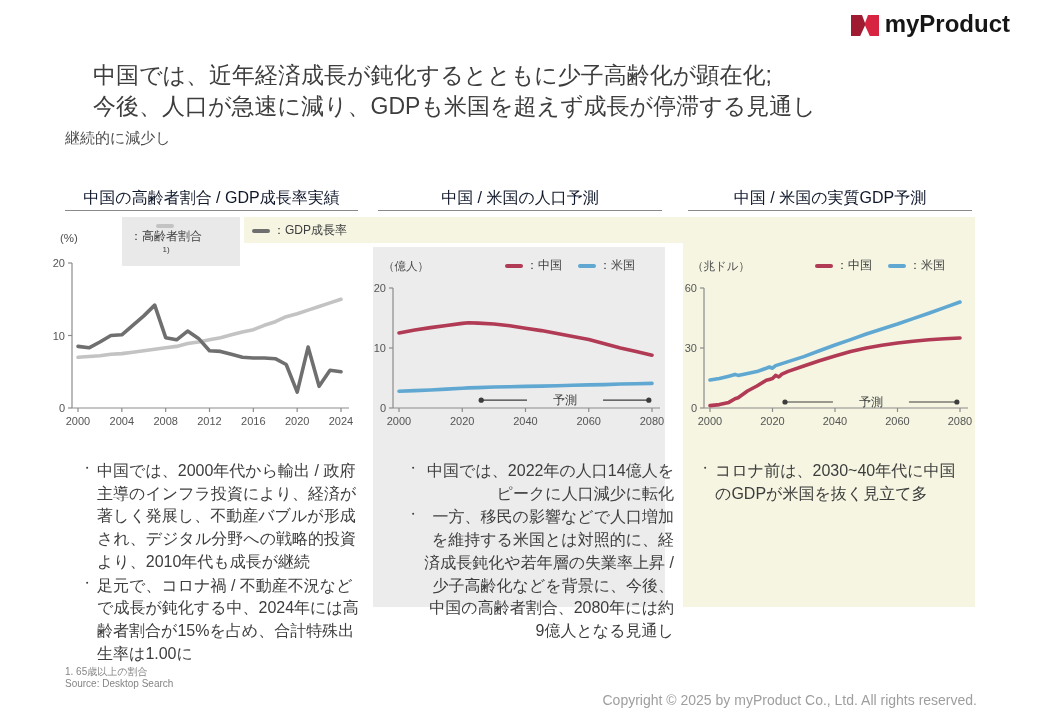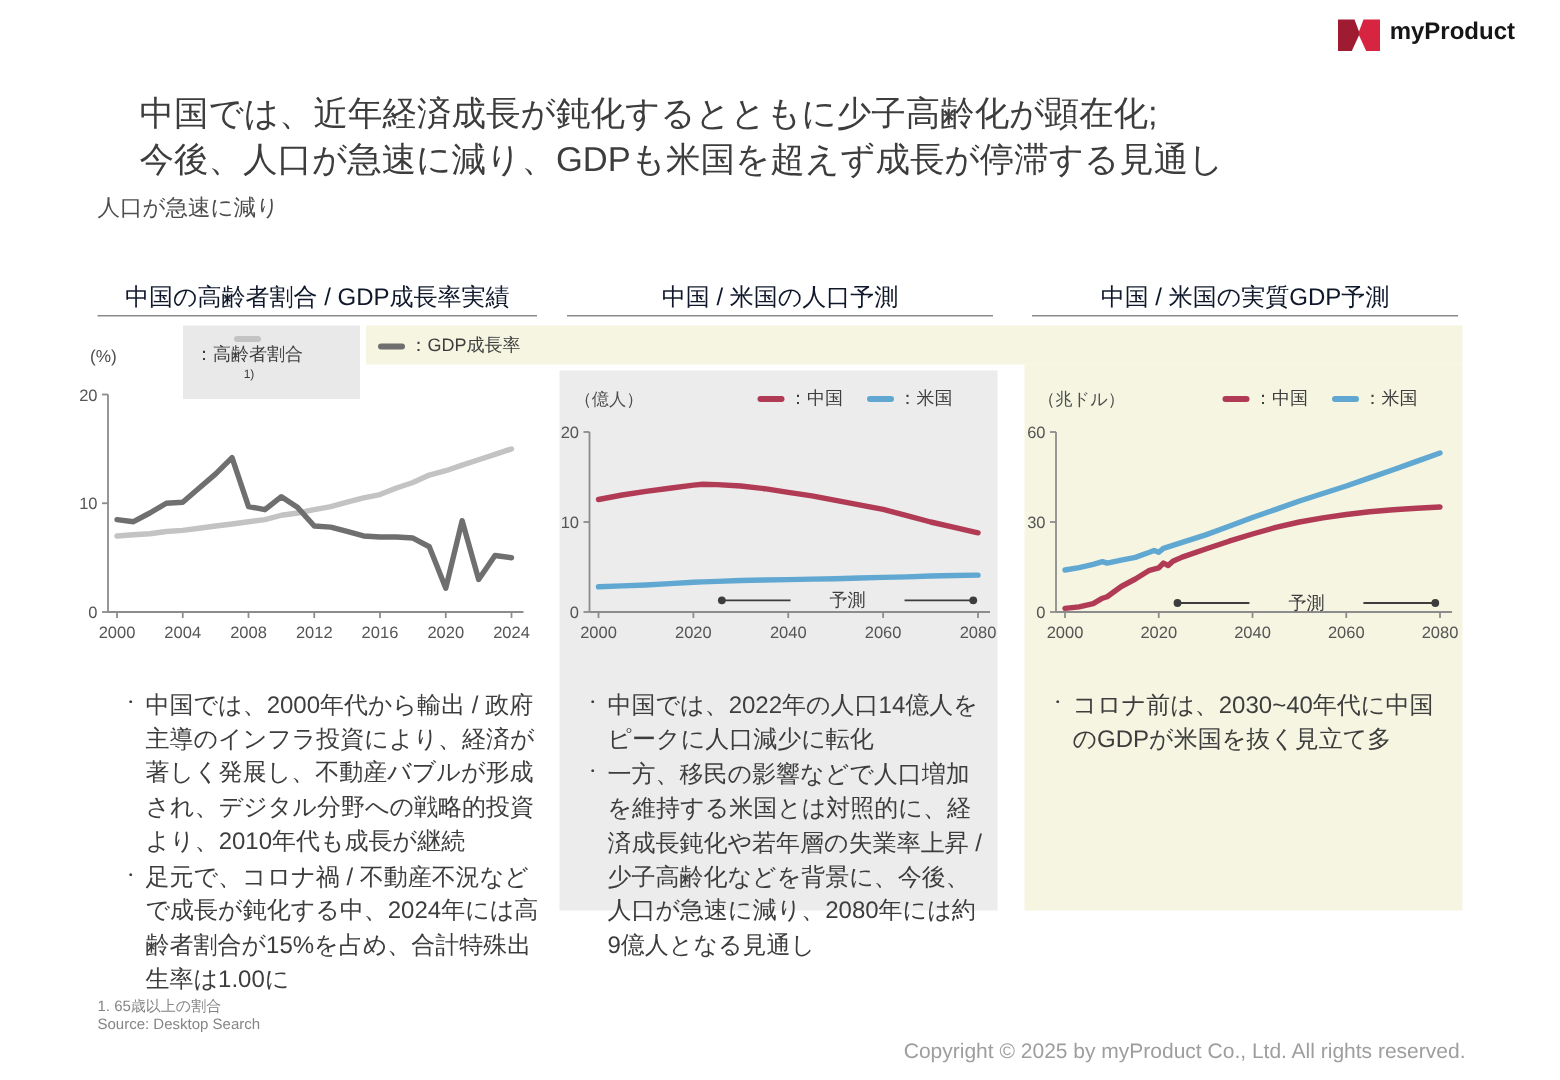--- a/index.html
+++ b/index.html
@@ -4,21 +4,21 @@
 <style>
   html,body{margin:0;padding:0;}
   body{
     width:1040px;height:720px;position:relative;background:#ffffff;
     font-family:"Liberation Sans","DejaVu Sans",sans-serif;
     overflow:hidden;
   }
   .abs{position:absolute;}
   
   .logo{top:10px;right:30px;display:flex;align-items:center;gap:5px;}
-  .logo-text{font-size:16px;font-weight:bold;color:#161616;letter-spacing:0;}
+  .logo-text{font-size:24px;font-weight:bold;color:#161616;letter-spacing:0;}
   
   .title{left:65px;top:60px;font-size:23px;line-height:31px;color:#3d3d3d;margin-left:28px;}
   .subtitle{left:65px;top:129px;font-size:15px;color:#4d4d4d;}
   
   .col-header{top:188px;font-size:16px;color:#0f172a;text-align:center;}
   .col-underline{top:210px;height:1px;background:#8a8a8a;}
   
   .chip-gray{left:122px;top:217px;width:118px;height:49px;background:#e9e9e9;}
   .band-yellow{left:244px;top:217px;width:731px;height:26px;background:#f5f5e2;}
   .panel-mid{left:373px;top:247px;width:292px;height:360px;background:#ececec;}
@@ -49,21 +49,21 @@
     <path d="M29 3 L18 3 L15 11 L15 24 L29 24 Z" fill="#d62441"></path>
     <path d="M10.2 24 L15 13.5 L19.8 24 Z" fill="#ffffff"></path>
   </svg>
   <span class="logo-text">myProduct</span>
 </div>
 
 <div class="abs title">
   <div>中国では、近年経済成長が鈍化するとともに少子高齢化が顕在化;</div>
   <div>今後、人口が急速に減り、GDPも米国を超えず成長が停滞する見通し</div>
 </div>
-<div class="abs subtitle">人口が急速に減り</div>
+<div class="abs subtitle">継続的に減少し</div>
 
 <div class="abs col-header" style="left:65px;width:293px;">中国の高齢者割合 / GDP成長率実績</div>
 <div class="abs col-header" style="left:378px;width:284px;">中国 / 米国の人口予測</div>
 <div class="abs col-header" style="left:688px;width:284px;">中国 / 米国の実質GDP予測</div>
 <div class="abs col-underline" style="left:65px;width:293px;"></div>
 <div class="abs col-underline" style="left:378px;width:284px;"></div>
 <div class="abs col-underline" style="left:688px;width:284px;"></div>
 
 <div class="abs chip-gray"></div>
 <div class="abs band-yellow"></div>
@@ -164,23 +164,23 @@
     <circle cx="276.875" cy="152" r="2.6" fill="#3d3d3d"></circle>
     <line x1="105" y1="152" x2="152.9375" y2="152" stroke="#3d3d3d" stroke-width="1.2"></line>
     <line x1="228.9375" y1="152" x2="276.875" y2="152" stroke="#3d3d3d" stroke-width="1.2"></line>
     <text x="190.9375" y="156" text-anchor="middle" font-size="12" fill="#3d3d3d">予測</text>
   </svg>
 
 <ul class="abs bullets" style="left:82px;top:460px;width:282px;">
     <li>中国では、2000年代から輸出 / 政府主導のインフラ投資により、経済が著しく発展し、不動産バブルが形成され、デジタル分野への戦略的投資より、2010年代も成長が継続</li>
     <li>足元で、コロナ禍 / 不動産不況などで成長が鈍化する中、2024年には高齢者割合が15%を占め、合計特殊出生率は1.00に</li>
   </ul>
-<ul class="abs bullets" style="left:390px;top:460px;width:266px;">
+<ul class="abs bullets" style="left:408px;top:460px;width:266px;text-align:right;">
     <li>中国では、2022年の人口14億人をピークに人口減少に転化</li>
-    <li>一方、移民の影響などで人口増加を維持する米国とは対照的に、経済成長鈍化や若年層の失業率上昇 / 少子高齢化などを背景に、今後、人口が急速に減り、2080年には約9億人となる見通し</li>
+    <li>一方、移民の影響などで人口増加を維持する米国とは対照的に、経済成長鈍化や若年層の失業率上昇 / 少子高齢化などを背景に、今後、中国の高齢者割合、2080年には約9億人となる見通し</li>
   </ul>
 <ul class="abs bullets" style="left:700px;top:460px;width:266px;">
     <li>コロナ前は、2030~40年代に中国のGDPが米国を抜く見立て多</li>
   </ul>
 
 <div class="abs footnote">
   <div>1. 65歳以上の割合</div>
   <div>Source: Desktop Search</div>
 </div>
 <div class="abs copyright">Copyright © 2025 by myProduct Co., Ltd.  All rights reserved.</div>

